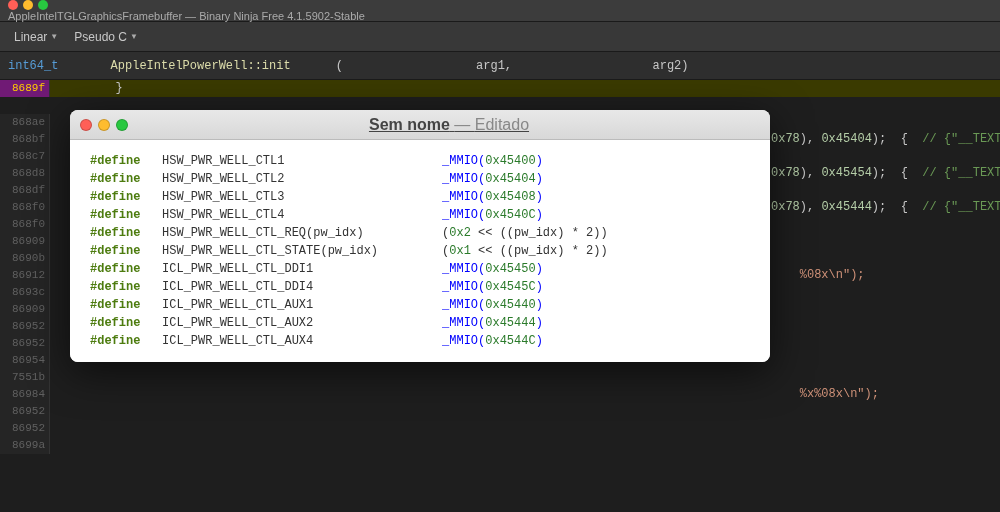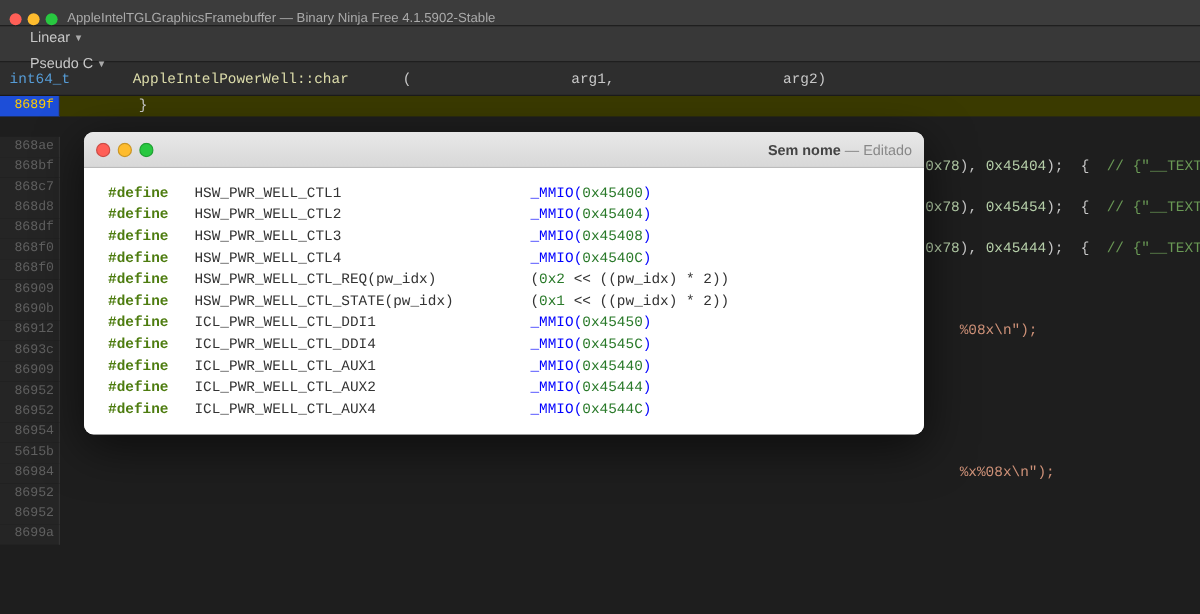--- a/index.html
+++ b/index.html
@@ -11,23 +11,24 @@
       overflow: hidden;
       width: 1000px;
       height: 512px;
     }
 
     
     .title-bar {
       background: #3c3c3c;
       height: 22px;
       display: flex;
-      align-items: flex-end;
+      align-items: flex-start;
       padding: 0 8px;
       border-bottom: 1px solid #1a1a1a;
+      flex-direction: column;
     }
     .title-bar-text {
       color: #aaa;
       font-family: -apple-system, Arial, sans-serif;
       font-size: 11px;
     }
     .title-bar-dots {
       display: flex;
       gap: 5px;
       margin-right: 8px;
@@ -38,25 +39,24 @@
     }
     .dot-red { background: #ff5f57; }
     .dot-yellow { background: #febc2e; }
     .dot-green { background: #28c840; }
 
     
     .toolbar {
       background: #383838;
       height: 30px;
       display: flex;
-      align-items: flex-start;
-      padding: 0 19px;
+      align-items: center;
+      padding: 0 8px;
       border-bottom: 1px solid #1a1a1a;
       gap: 4px;
-      flex-direction: column;
     }
     .toolbar-btn {
       color: #c8c8c8;
       font-family: -apple-system, Arial, sans-serif;
       font-size: 12px;
       padding: 2px 6px;
       cursor: pointer;
       border-radius: 3px;
       display: flex;
       align-items: center;
@@ -103,21 +103,21 @@
       min-width: 50px;
       padding: 0 4px;
       text-align: right;
       background: #252525;
       border-right: 1px solid #333;
       user-select: none;
       font-size: 11px;
       line-height: 17px;
     }
     .line-addr.highlight {
-      background: #1d4ed8;
+      background: #701a75;
       color: #ffcc00;
     }
     .line-content {
       padding: 0 8px;
       white-space: pre;
       line-height: 17px;
       color: #c8c8c8;
       flex: 1;
     }
 
@@ -168,24 +168,25 @@
     .modal-dot {
       width: 12px; height: 12px;
       border-radius: 50%;
       border: 1px solid rgba(0,0,0,0.2);
     }
     .modal-dot-red { background: #ff5f57; }
     .modal-dot-yellow { background: #febc2e; }
     .modal-dot-green { background: #28c840; }
     .modal-title {
       flex: 1;
-      text-align: right;
+      text-align: center;
       font-family: -apple-system, Arial, sans-serif;
-      font-size: 12px;
+      font-size: 16px;
       color: #444;
+      text-decoration: underline;
     }
     .modal-title-name { font-weight: 600; }
     .modal-title-status { color: #888; font-weight: normal; }
     .modal-content {
       background: #ffffff;
       padding: 12px 20px;
       font-family: 'Courier New', Courier, monospace;
       font-size: 12px;
       color: #333;
       line-height: 18px;
@@ -218,21 +219,21 @@
     <span class="chevron">▼</span>
   </div>
   <div class="toolbar-btn">
     <span>Pseudo C</span>
     <span class="chevron">▼</span>
   </div>
 </div>
 
 <div class="func-bar">
   <span class="func-type">int64_t&nbsp;</span>
-  <span class="func-name">AppleIntelPowerWell::char</span>
+  <span class="func-name">AppleIntelPowerWell::init</span>
   <span>(</span>
   <span class="func-param-type">void*</span>
   <span>&nbsp;arg1,&nbsp;</span>
   <span class="func-param-type">void*</span>
   <span>&nbsp;arg2)</span>
 </div>
 
 <div class="code-area">
 
   <div class="code-line line-highlighted">
@@ -297,21 +298,21 @@
   </div>
   <div class="code-line">
     <span class="line-addr">86952</span>
     <span class="line-content"></span>
   </div>
   <div class="code-line">
     <span class="line-addr">86954</span>
     <span class="line-content"></span>
   </div>
   <div class="code-line">
-    <span class="line-addr">5615b</span>
+    <span class="line-addr">7551b</span>
     <span class="line-content"></span>
   </div>
   <div class="code-line">
     <span class="line-addr">86984</span>
     <span class="line-content">                                                                                                       <span style="color:#ce9178">%x%08x\n");</span></span>
   </div>
   <div class="code-line">
     <span class="line-addr">86952</span>
     <span class="line-content"></span>
   </div>

